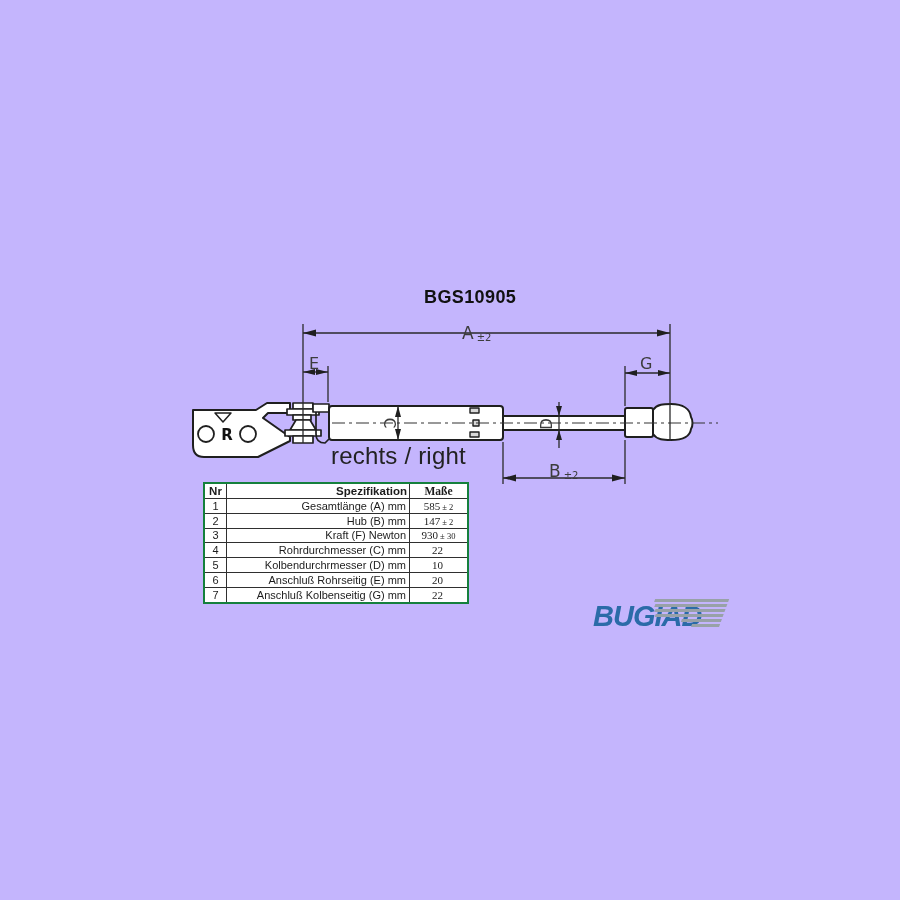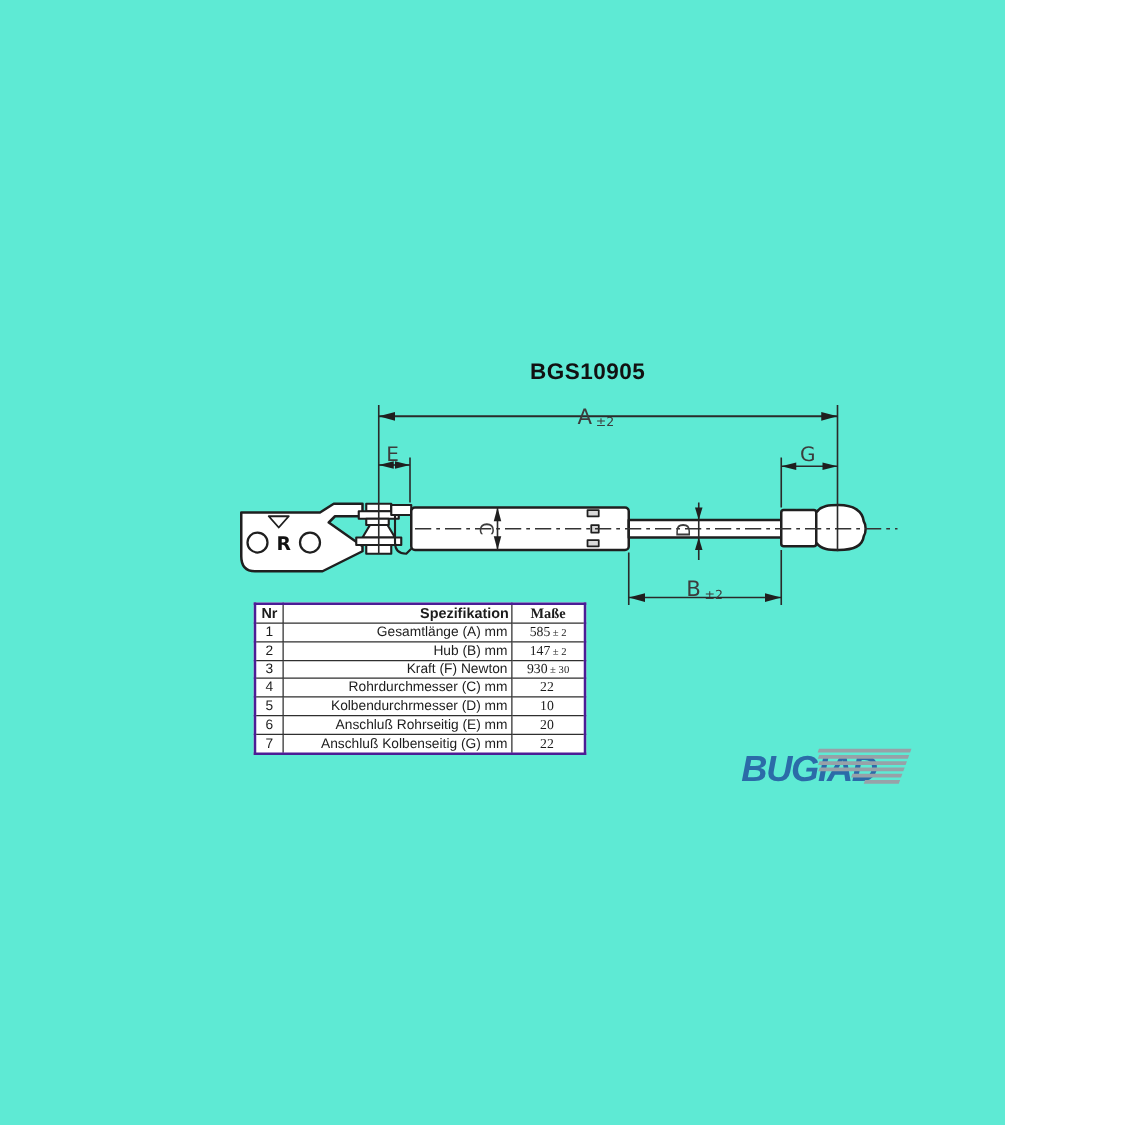--- a/index.html
+++ b/index.html
@@ -1,35 +1,35 @@
 <!DOCTYPE html>
 <html><head>
 <meta charset="utf-8">
 <style>
   html,body{margin:0;padding:0;background:#fff;}
   .canvas{
-    position:relative;width:804px;height:900px;background:#5eead4;overflow:hidden;
+    position:relative;width:900px;height:900px;background:#c4b5fd;overflow:hidden;
     font-family:"Liberation Sans", sans-serif;color:#1f1f1f;
   }
   .abs{position:absolute;}
   .page-title{
     left:424px;top:287px;font-size:18px;font-weight:bold;letter-spacing:.4px;color:#111;
   }
   .orientation{
     left:331px;top:442px;font-size:24px;color:#222;letter-spacing:.2px;
   }
   svg text{font-family:"DejaVu Sans", sans-serif;}
   .dimletter{fill:#3c3c3c;}
   
   .spec-table{
     left:203px;top:482px;width:260px;border-collapse:collapse;table-layout:fixed;
     font-size:11px;color:#1c1c1c;background:#fff;
   }
   .spec-table, .spec-table th, .spec-table td{border:1px solid #2f2f2f;}
-  .spec-table{border:2px solid #4c1d95;}
+  .spec-table{border:2px solid #15803d;}
   .spec-table th{font-size:11.5px;font-weight:bold;height:14px;padding:0 2px;}
   .spec-table td{height:13.8px;padding:0 3px;overflow:hidden;white-space:nowrap;}
   .c-nr{width:17px;text-align:center;padding:0 1px;}
   .c-spec{width:178px;text-align:right;}
   .c-val{width:53px;text-align:center;font-family:Liberation Serif, serif;}
   .c-val .tol{font-size:8.5px;margin-left:2px;}
   
   .logo{left:593px;top:598px;width:135px;height:42px;}
   .logo-text{
     position:absolute;left:0;top:2px;z-index:1;
@@ -130,20 +130,21 @@
     </text>
     <text x="309" y="369" class="dimletter" font-size="16">E</text>
     <text x="640" y="369" class="dimletter" font-size="16">G</text>
     <text x="549" y="477" class="dimletter" font-size="17">
       <tspan>B</tspan><tspan font-size="10" dx="3" dy="2">±2</tspan>
     </text>
     <text x="389" y="428" text-anchor="middle" class="dimletter" font-size="15" transform="rotate(90 389 423)">C</text>
     <text x="547" y="429" text-anchor="middle" class="dimletter" font-size="15" transform="rotate(-90 547 424)">D</text>
   </svg>
 
+  <div class="abs orientation">rechts / right</div>
 
   <table class="abs spec-table">
     <thead>
       <tr>
         <th class="c-nr">Nr</th>
         <th class="c-spec">Spezifikation</th>
         <th class="c-val">Maße</th>
       </tr>
     </thead>
     <tbody>

